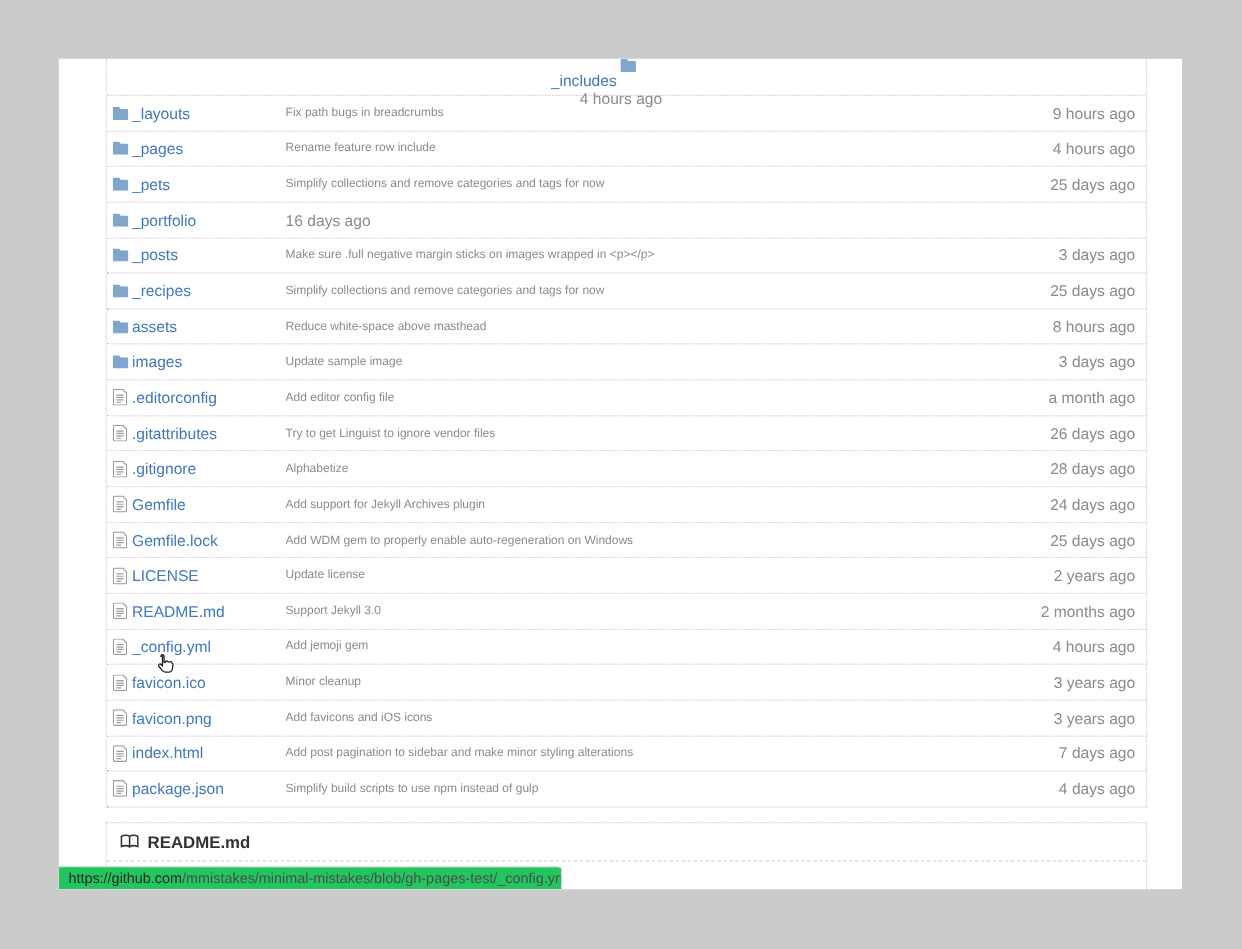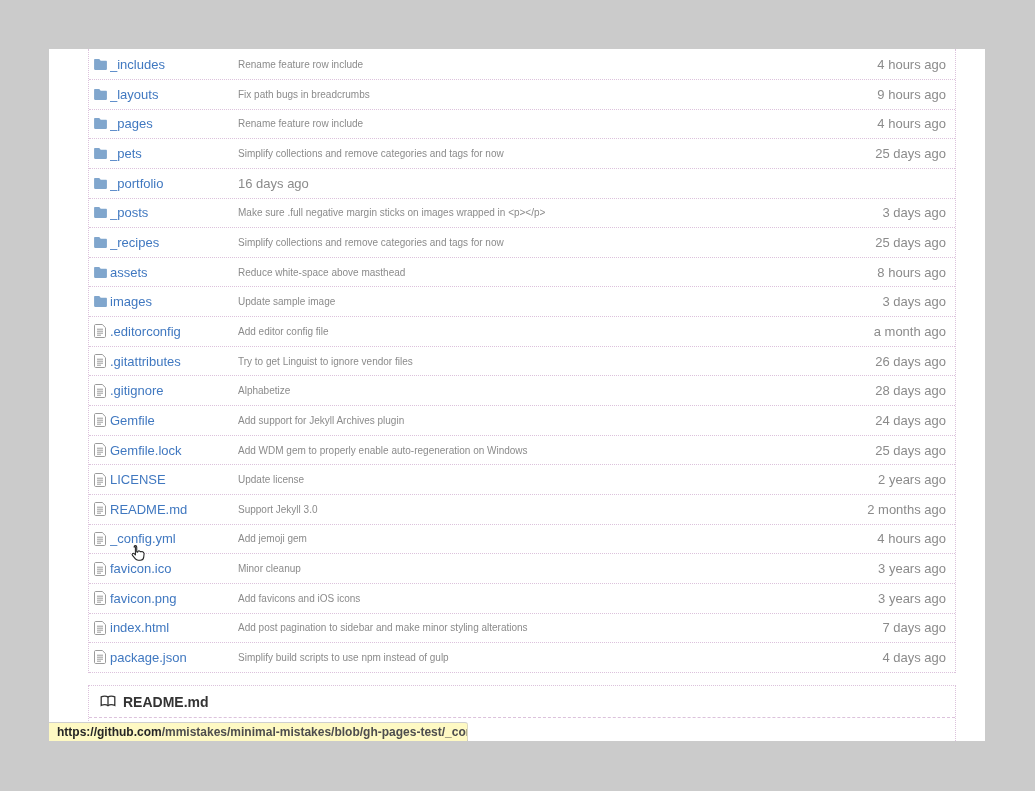--- a/index.html
+++ b/index.html
@@ -21,21 +21,21 @@
   }
   .file-table{
     position:absolute;left:39px;top:0;width:868px;
     border-left:1px dotted #dcc2dc;border-right:1px dotted #dcc2dc;
     box-sizing:border-box;background:#fff;
   }
   .row{
     display:flex;align-items:center;height:29.65px;
     border-bottom:1px dotted #dcc2dc;box-sizing:border-box;
   }
-  .row:first-child{height:31px;}
+  .row:first-child{height:31px;flex-direction:column;}
   .cell-icon{
     width:16px;margin-left:3px;flex:none;display:flex;
     align-items:center;justify-content:center;
   }
   .cell-name{
     width:128px;flex:none;margin-left:2px;
     font-size:13px;color:#4078c0;text-decoration:none;
     white-space:nowrap;overflow:hidden;cursor:pointer;
   }
   .cell-name.hovered{}
@@ -54,25 +54,25 @@
   }
   .readme-header{
     height:32px;display:flex;align-items:center;padding-left:11px;
     border-bottom:1px dashed #dcc2dc;box-sizing:border-box;
   }
   .readme-title{
     font-size:14px;font-weight:bold;color:#333;margin-left:7px;
   }
   .status-tooltip{
     position:absolute;left:0;bottom:0;width:419px;height:19px;
-    background:#fef9c3;border-top:1px solid #cfcfcf;
+    background:#22c55e;border-top:1px solid #cfcfcf;
     border-right:1px dotted #b9b9b9;border-top-right-radius:3px;
     box-sizing:border-box;display:flex;align-items:center;
     padding-left:8px;z-index:5;
-    font-size:12px;font-weight:bold;white-space:nowrap;overflow:hidden;text-align:right;
+    font-size:12px;font-weight:normal;white-space:nowrap;overflow:hidden;text-align:right;
   }
   .status-host{color:#262626;}
   .status-path{color:#4d4d4d;}
   .cursor-pointer{
     position:absolute;left:80px;top:495px;width:16px;height:19px;z-index:9;
     pointer-events:none;
   }
   svg{display:block;}
 </style>
 </head>

